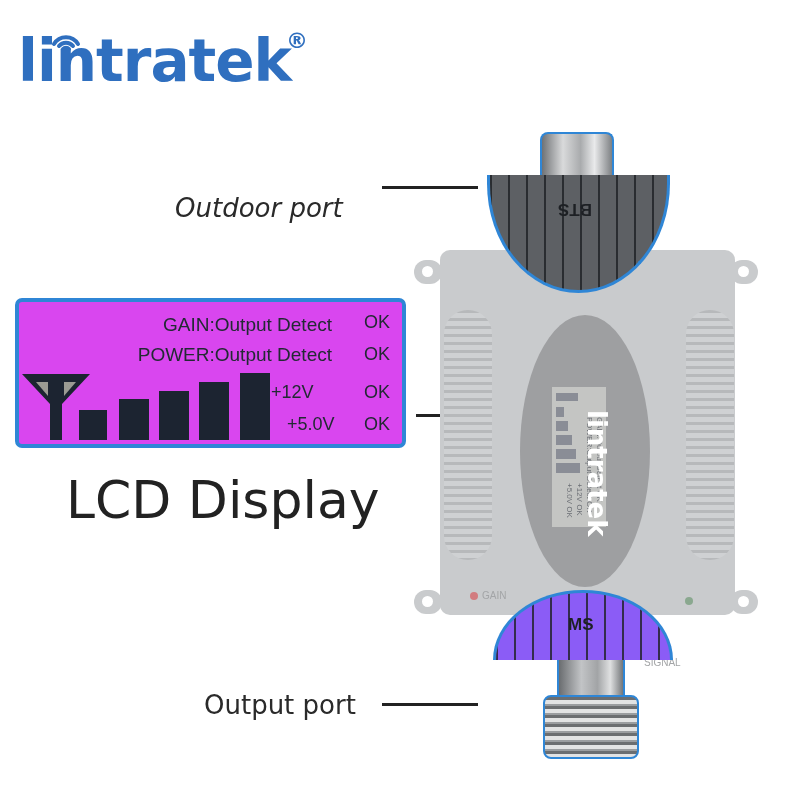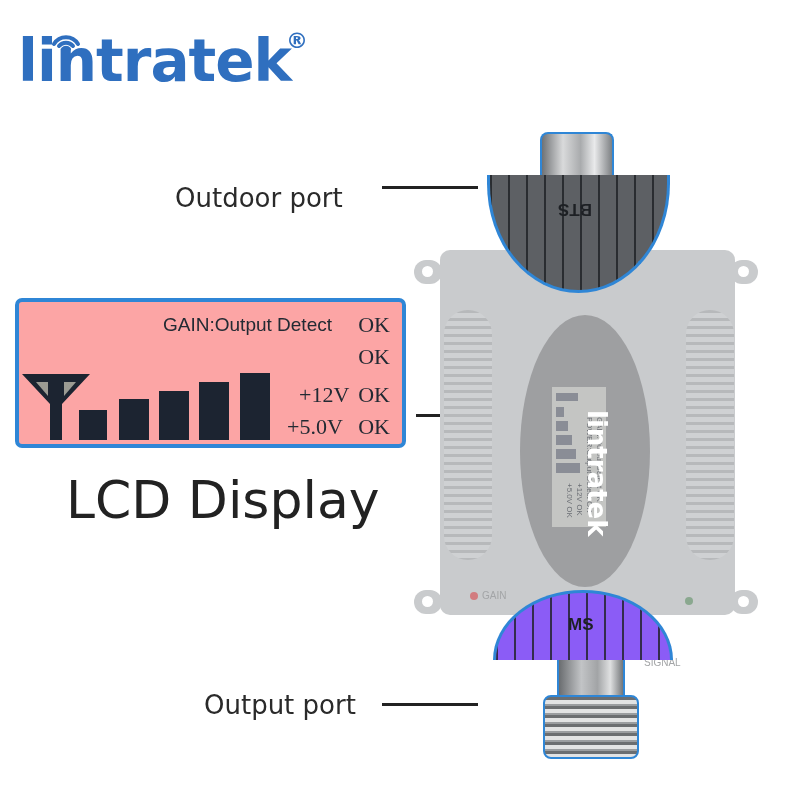--- a/index.html
+++ b/index.html
@@ -6,29 +6,29 @@
   body { width: 800px; height: 800px; position: relative; overflow: hidden; font-family: "DejaVu Sans", sans-serif; }
 
   
   .logo { position: absolute; left: 18px; top: 26px; height: 70px; }
   .logo-text { position: absolute; left: 0; top: 0; font-family: "DejaVu Sans", sans-serif; font-weight: bold; font-size: 58px; color: #2f6fbf; letter-spacing: -1px; line-height: 70px; }
   .logo-reg { position: absolute; left: 268px; top: 2px; font-size: 22px; color: #2f6fbf; font-weight: bold; }
   .logo-wifi { position: absolute; left: 32px; top: 0px; }
 
   
   .callout { position: absolute; font-family: "DejaVu Sans", sans-serif; color: #2a2a2a; font-weight: normal; }
-  .lbl-outdoor { left: 175px; top: 183px; font-size: 26px; }
+  .lbl-outdoor { left: 175px; top: 193px; font-size: 26px; font-style: italic; }
   .lbl-indoor { left: 204px; top: 690px; font-size: 26px; }
   .lbl-lcd { left: 66px; top: 470px; font-size: 52px; color: #222; }
   .leader { position: absolute; height: 3px; background: #222; }
 
   
-  .lcd-panel { position: absolute; left: 15px; top: 298px; width: 391px; height: 150px; background: #fca5a5; border: 4px solid #2f86d6; border-radius: 7px; box-sizing: border-box; }
+  .lcd-panel { position: absolute; left: 15px; top: 298px; width: 391px; height: 150px; background: #d946ef; border: 4px solid #2f86d6; border-radius: 7px; box-sizing: border-box; }
   .lcd-row { position: absolute; font-family: "Liberation Sans", sans-serif; font-size: 19px; color: #222a33; white-space: nowrap; }
-  .lcd-ok { position: absolute; font-family: Liberation Serif, serif; font-size: 22px; color: #222a33; text-align: center; }
+  .lcd-ok { position: absolute; font-family: Liberation Sans, sans-serif; font-size: 18px; color: #222a33; text-align: center; }
   .lcd-bar { position: absolute; background: #1c2431; }
 
   
   .device { position: absolute; left: 400px; top: 230px; width: 400px; height: 400px; }
   .dev-body { position: absolute; left: 40px; top: 20px; width: 295px; height: 365px; background: #c9cbcd; border-radius: 10px; }
   .ear { position: absolute; width: 28px; height: 24px; background: #c9cbcd; border-radius: 12px; }
   .ear::after { content: ""; position: absolute; left: 8px; top: 6px; width: 11px; height: 11px; border-radius: 50%; background: #ffffff; }
   .ridges { position: absolute; top: 80px; width: 48px; height: 250px; background: repeating-linear-gradient(180deg, #b7b9bb 0 3px, #cfd1d3 3px 8px); border-radius: 40px; }
   .oval { position: absolute; left: 120px; top: 85px; width: 130px; height: 272px; border-radius: 50%; background: #9e9fa1; }
   .mini-lcd { position: absolute; left: 152px; top: 157px; width: 54px; height: 140px; background: #c4c5c3; }
@@ -59,23 +59,24 @@
   <span class="logo-text">lintratek</span>
   <span class="logo-reg">®</span>
 </div>
 
 <span class="callout lbl-outdoor">Outdoor port</span>
 <div class="leader" style="left:382px; top:186px; width:96px;"></div>
 
 <div class="lcd-panel">
   <span class="lcd-row" style="right:70px; top:12px;">GAIN:Output Detect</span>
   <span class="lcd-ok" style="right:12px; top:10px;">OK</span>
+  <span class="lcd-row" style="right:70px; top:42px;">POWER:Output Detect</span>
   <span class="lcd-ok" style="right:12px; top:42px;">OK</span>
 
-  <span class="lcd-ok" style="left:280px; top:80px;">+12V</span>
+  <span class="lcd-ok" style="left:252px; top:80px;">+12V</span>
   <span class="lcd-ok" style="right:12px; top:80px;">OK</span>
   <span class="lcd-ok" style="left:268px; top:112px;">+5.0V</span>
   <span class="lcd-ok" style="right:12px; top:112px;">OK</span>
 
   <svg style="position:absolute; left:3px; top:72px;" width="70" height="66" viewBox="0 0 70 66">
     <polygon points="0,0 68,0 40,30 40,66 28,66 28,30" fill="#1c2431"></polygon>
     <polygon points="14,8 26,8 26,22" fill="#9b9b93"></polygon>
     <polygon points="42,8 54,8 42,22" fill="#9b9b93"></polygon>
   </svg>
   <div class="lcd-bar" style="left:60px; top:108px; width:28px; height:30px;"></div>

